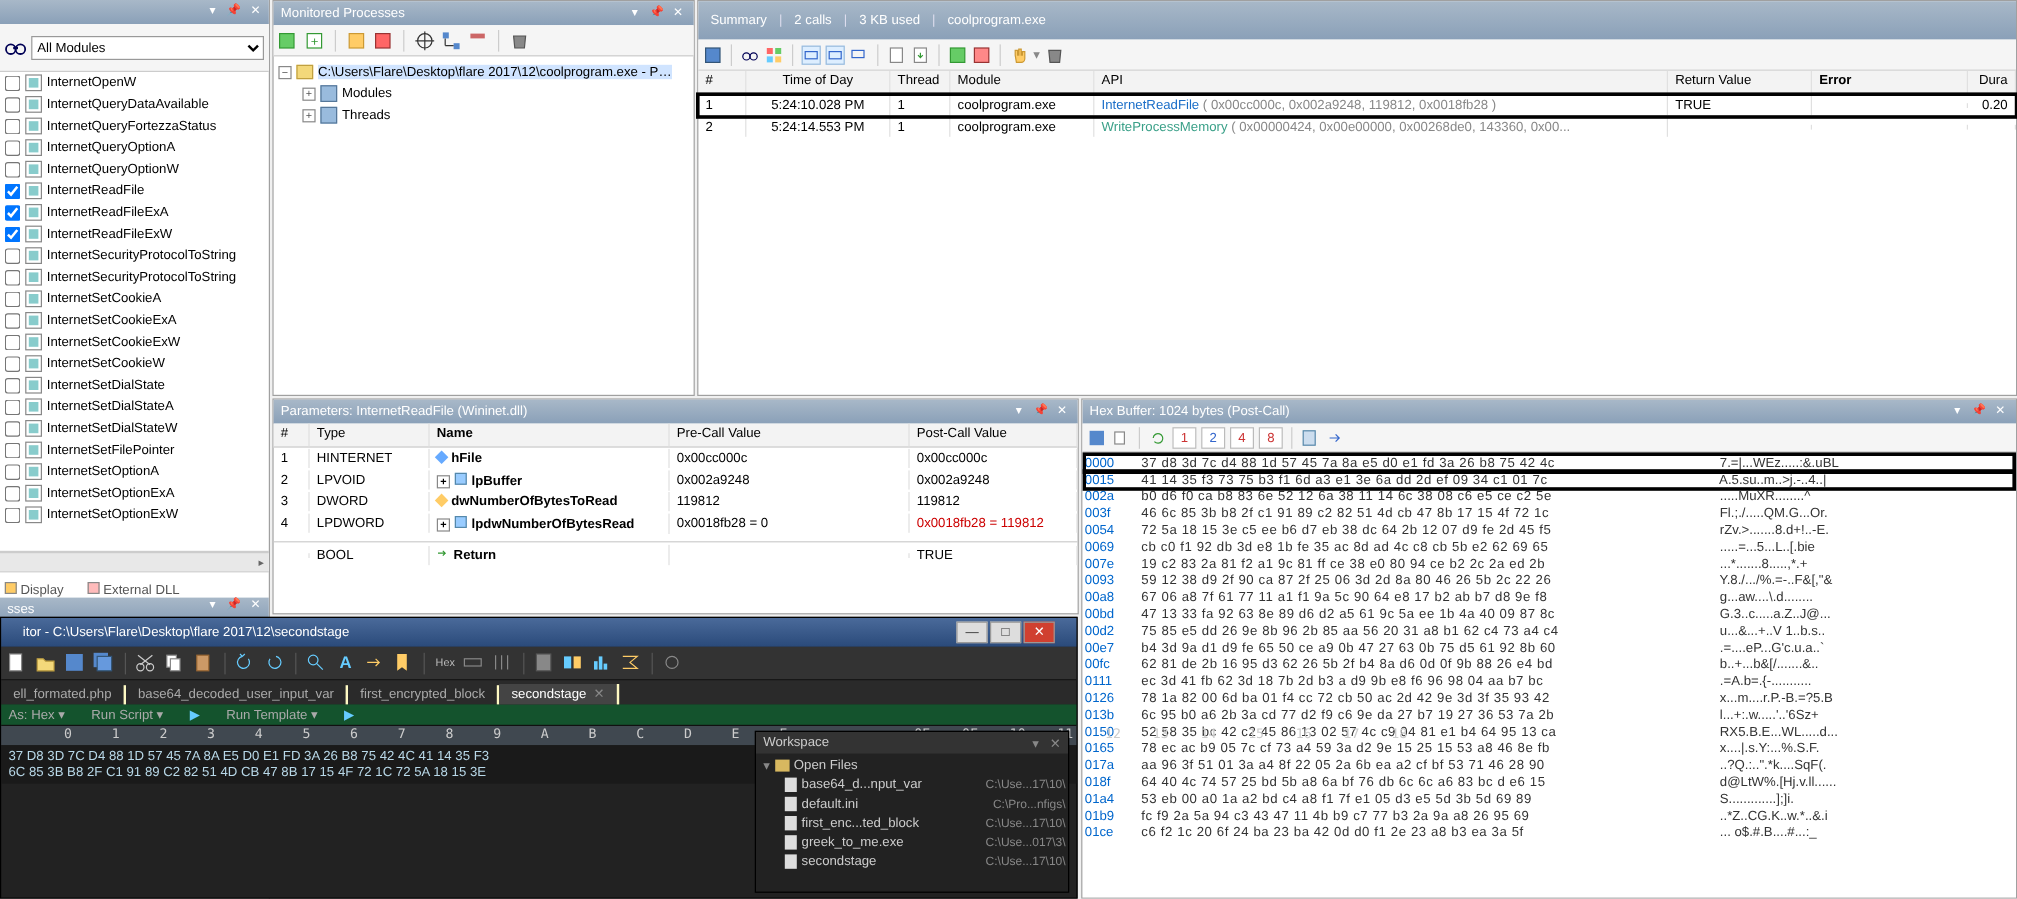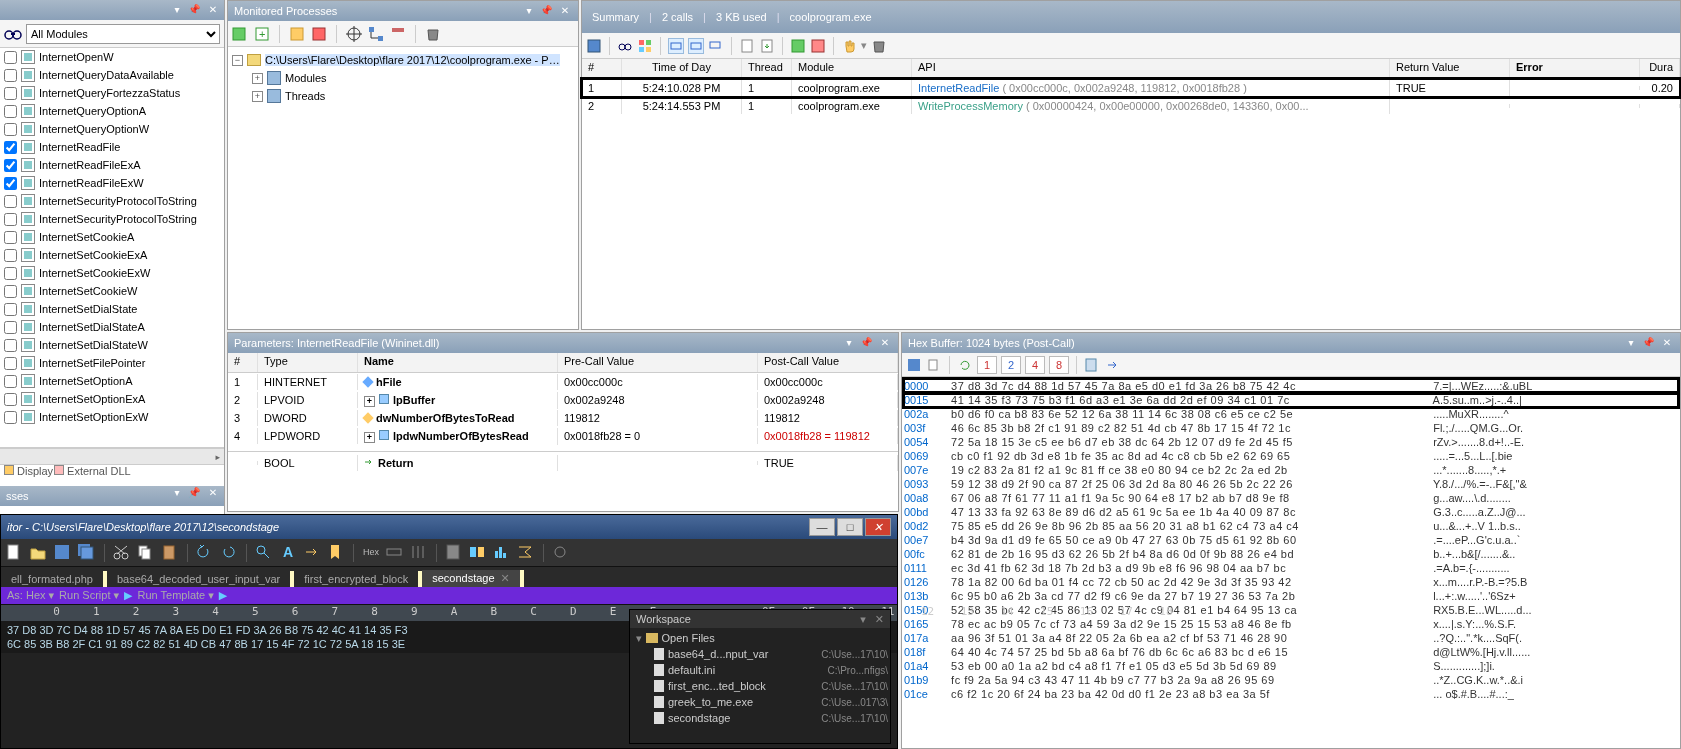--- a/index.html
+++ b/index.html
@@ -2,31 +2,31 @@
 <html><head>
 <meta charset="utf-8">
 <style>
 * { box-sizing: border-box; margin: 0; padding: 0; font-family: 'Segoe UI', Tahoma, sans-serif; font-size: 11px; }
 body { background: #f0f0f0; width: 1681px; height: 749px; overflow: hidden; position: relative; }
 
 
 .left-panel { position: absolute; left: 0; top: 0; width: 225px; height: 749px; background: #fff; border-right: 1px solid #a0a0a0; }
 .left-titlebar { height: 20px; background: linear-gradient(#a8b8c8,#8aa0b8); display:flex; justify-content:flex-end; align-items:center; padding-right:4px; gap:4px; }
 .titlebar-btn { width:14px; height:14px; color:#fff; font-size:10px; text-align:center; line-height:14px; cursor:pointer; }
-.left-toolbar { height: 28px; background:#f5f5f5; border-bottom:1px solid #ccc; display:flex; align-items:center; padding:0 4px; gap:4px;justify-content:space-between; }
+.left-toolbar { height: 40px; background:#f5f5f5; border-bottom:1px solid #ccc; display:flex; align-items:center; padding:0 4px; gap:4px;justify-content:space-between; }
 .binocular-icon { width:18px; height:18px; display:inline-block; }
 .modules-select { flex:1; height:20px; border:1px solid #999; background:#fff; }
 .api-list { overflow-y:auto; height: 400px; border-bottom:1px solid #ccc; position:relative; }
 .api-item { display:flex; align-items:center; height:18px; padding-left:4px; gap:4px; }
 .api-item input[type=checkbox] { width:13px; height:13px; }
 .api-icon { width:14px; height:14px; background:#fff; border:1px solid #888; display:inline-block; position:relative; }
 .api-icon::after { content:""; position:absolute; left:2px; top:2px; width:8px; height:8px; background:#8cc; }
 .api-label { white-space:nowrap; }
 .left-scroll-h { height:16px; background:#e8e8e8; border-top:1px solid #ccc; display:flex; justify-content:flex-end; align-items:center; padding:0 4px; }
-.display-bar { height:22px; border-top:1px solid #ccc; display:flex; align-items:flex-start; padding:0 4px; gap:1px; color:#555; }
+.display-bar { height:22px; border-top:1px solid #ccc; display:flex; align-items:flex-end; padding:0 4px; gap:20px; color:#555; }
 .display-bar .sq { width:10px; height:10px; border:1px solid #888; display:inline-block; margin-right:3px; background:#fff; }
 .sses-bar { height:20px; background: linear-gradient(#a8b8c8,#8aa0b8); color:#fff; padding-left:6px; line-height:20px; display:flex; justify-content:space-between; padding-right:4px;}
 
 
 .mon-panel { position:absolute; left:227px; top:0; width:352px; height:330px; background:#fff; border:1px solid #a0a0a0; }
 .panel-titlebar { height:20px; background: linear-gradient(#a8b8c8,#8aa0b8); color:#fff; display:flex; align-items:center; padding:0 6px; justify-content:space-between; }
 .panel-title { font-size:11px; }
 .panel-ctrls { display:flex; gap:4px; }
 .mon-toolbar { height:26px; background:#f5f5f5; border-bottom:1px solid #ccc; display:flex; align-items:center; padding:0 4px; gap:6px; }
 .tb-icon { width:16px; height:16px; display:inline-block; }
@@ -84,32 +84,32 @@
 .hex-toolbar .num-btn { width:20px; height:18px; border:1px solid #bbb; text-align:center; line-height:16px; background:#fff; }
 .hex-body { font-family:'Consolas','Courier New',monospace; font-size:11px; padding:2px; line-height:14px; white-space:pre; }
 .hex-row { display:flex; }
 .hex-addr { color:#0066cc; width:40px; }
 .hex-bytes { width:480px; color:#333; letter-spacing:0.5px;}
 .hex-ascii { color:#333; }
 .hex-highlight { outline:3px solid #000; outline-offset:-1px; }
 
 
 .editor-window { position:absolute; left:0; top:514px; width:898px; height:235px; background:#222; color:#ddd; border:1px solid #000; }
-.editor-titlebar { height:24px; background: linear-gradient(#4a6a9a,#2a4a7a); display:flex; justify-content:space-between; align-items:center; padding:0 6px; color:#fff;font-style:italic; }
+.editor-titlebar { height:24px; background: linear-gradient(#4a6a9a,#2a4a7a); display:flex; justify-content:space-between; align-items:center; padding:0 18px; color:#fff; }
 .win-btns { display:flex; gap:2px; }
 .win-btn { width:26px; height:18px; background:#ddd; border:1px solid #999; text-align:center; line-height:16px; color:#333; }
 .win-btn.close { background:#d04030; color:#fff; }
 .editor-menubar { height:20px; background:#333; display:flex; gap:14px; padding:0 8px; align-items:center; color:#ccc; }
 .editor-toolbar { height:28px; background:#333; display:flex; align-items:center; gap:4px; padding:0 4px; border-bottom:1px solid #111; }
 .et-icon { width:20px; height:20px; display:inline-block; }
 .editor-tabs { height:20px; background:#2a2a2a; display:flex; align-items:flex-end; }
-.ed-tab { padding:2px 10px; color:#aaa; border-right:4px solid #fef9c3; }
+.ed-tab { padding:2px 10px; color:#aaa; border-right:2px solid #fef9c3; }
 .ed-tab.active { background:#444; color:#fff; }
 .ed-tab .tclose { margin-left:6px; color:#888; }
-.editor-runbar { height:18px; background:#6d28d9; display:flex; align-items:center; gap:5px; padding:0 6px; color:#aaa; font-size:10px; border-bottom:1px solid #111; }
+.editor-runbar { height:18px; background:#14532d; display:flex; align-items:center; gap:22px; padding:0 6px; color:#aaa; font-size:10px; border-bottom:1px solid #111; }
 .editor-offsets { height:16px; background:#404850; color:#ccc; font-family:Consolas,monospace; font-size:11px; padding-left:6px; white-space:pre; }
 .editor-hex { background:#1a1a1a; font-family:Consolas,monospace; font-size:11px; padding:2px 6px; color:#b8d8e8; line-height:14px; white-space:pre; }
 
 
 .workspace-panel { position:absolute; right:6px; top:94px; width:262px; height:135px; background:#222; border:1px solid #000; }
 .workspace-title { height:18px; background:#333; color:#ccc; display:flex; justify-content:space-between; align-items:center; padding:0 6px; }
 .workspace-body { padding:2px; }
 .ws-row { display:flex; align-items:center; height:16px; gap:4px; color:#ccc; padding-left:4px;}
 .ws-row.sub { padding-left:22px; }
 .ws-folder { width:12px; height:10px; background:#d8b860; }

